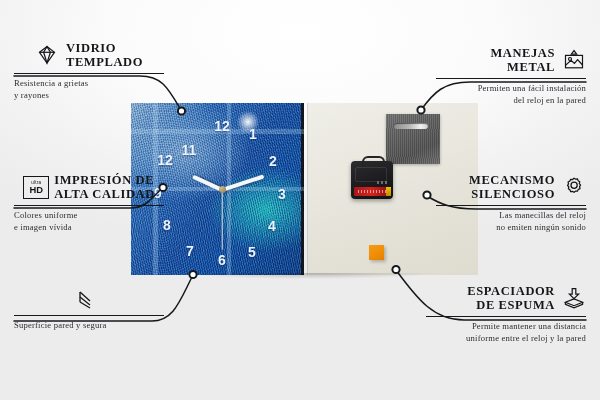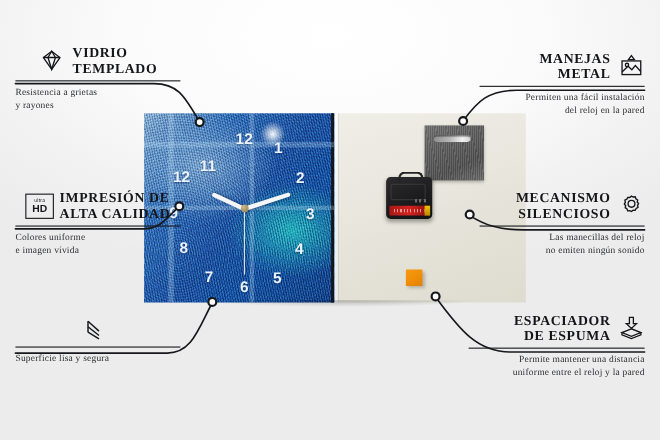--- a/index.html
+++ b/index.html
@@ -250,21 +250,21 @@
       <span class="ico">
         <svg viewBox="0 0 24 24" width="24" height="24" fill="none" stroke="#15161a" stroke-width="1.3">
           <path d="M3 5 L13 14"></path>
             <path d="M3 10 L13 18"></path>
             <path d="M3 15 L13 21"></path>
           <path d="M3 5 L3 15"></path>
         </svg>
       </span>
     </div>
     <div class="rule"></div>
-    <div class="sub">Superficie lisa y segura</div>
+    <div class="sub">Superficie pared y segura</div>
   </div>
 
   <div class="callout right" style="left:436px;top:46px;width:150px;">
     <div class="head">
       <span>
         <div class="title">MANEJAS</div>
         <div class="title">METAL</div>
       </span>
       <span class="ico">
         <svg viewBox="0 0 24 24" width="24" height="24" fill="none" stroke="#15161a" stroke-width="1.2">

